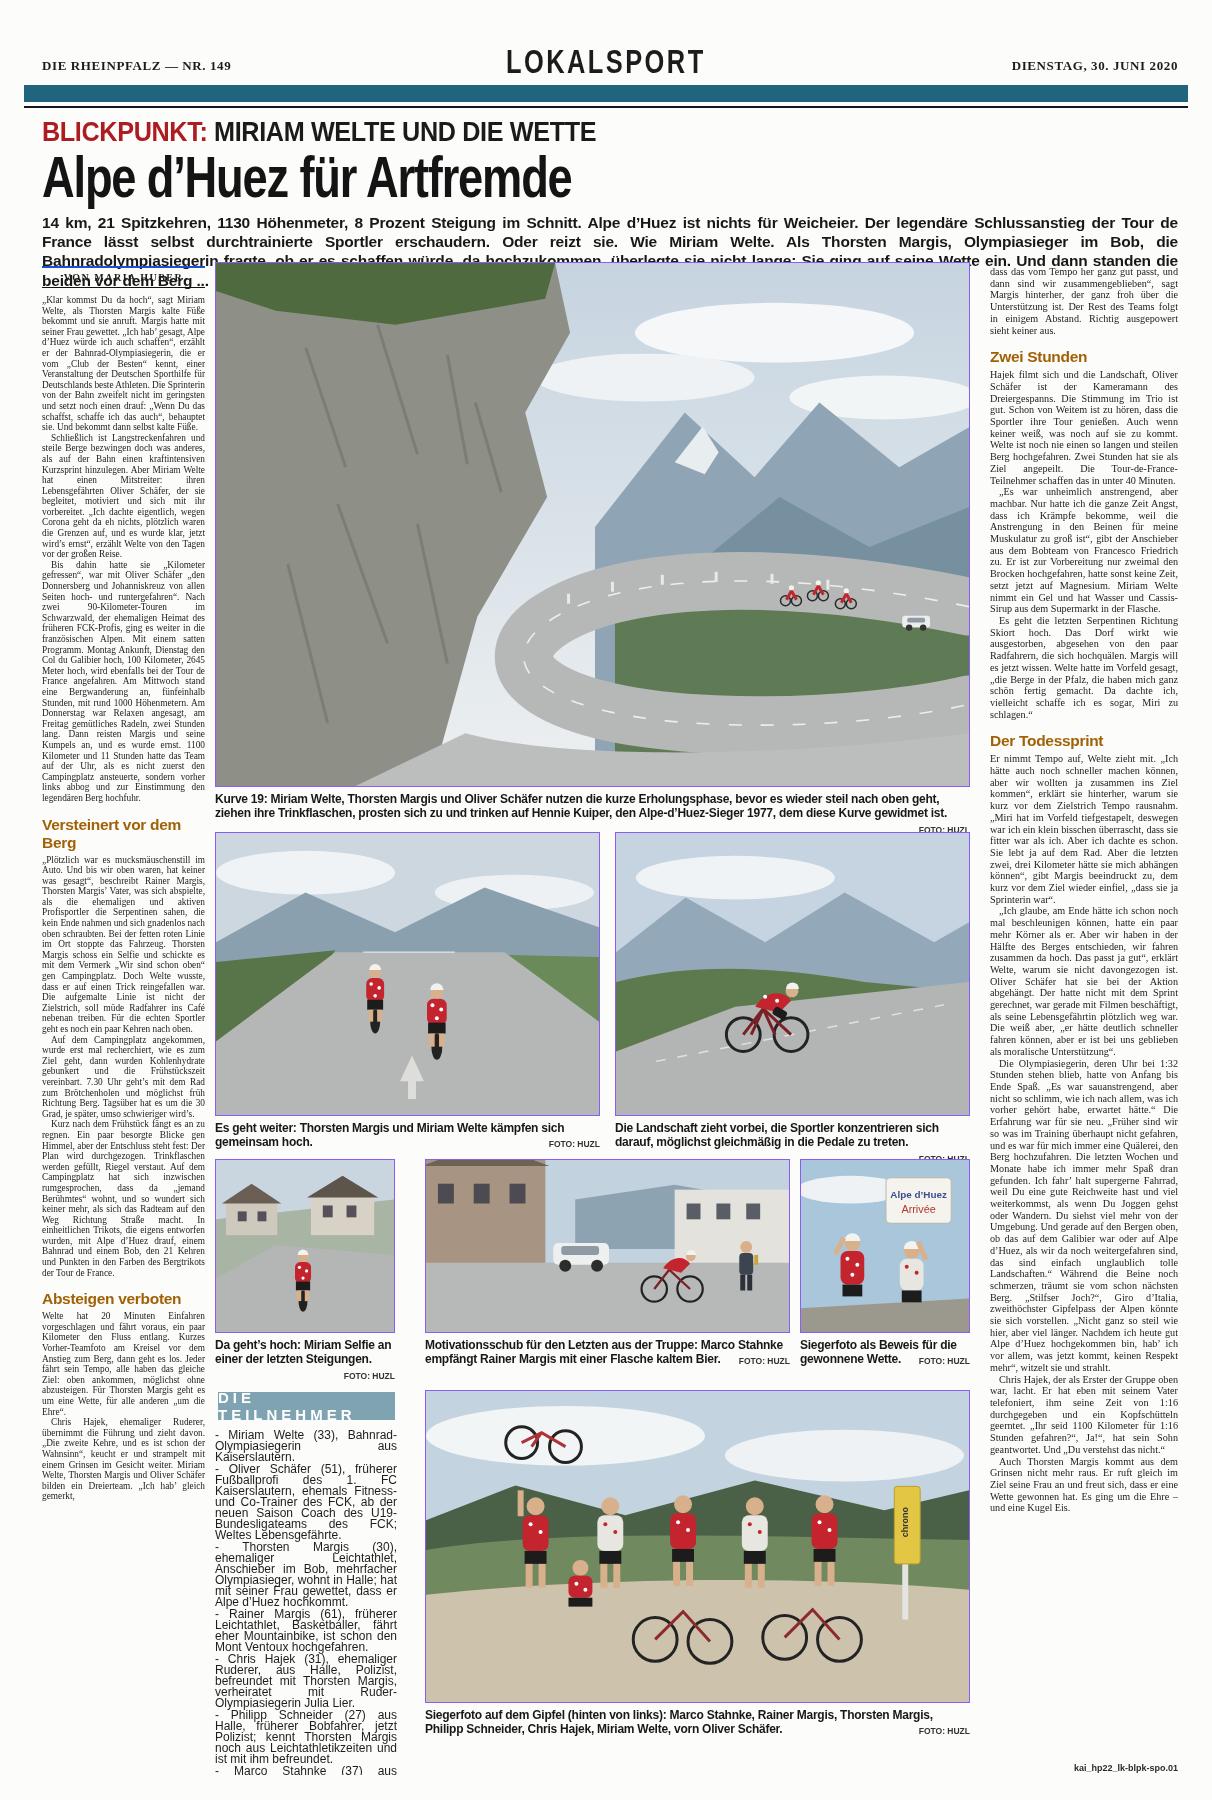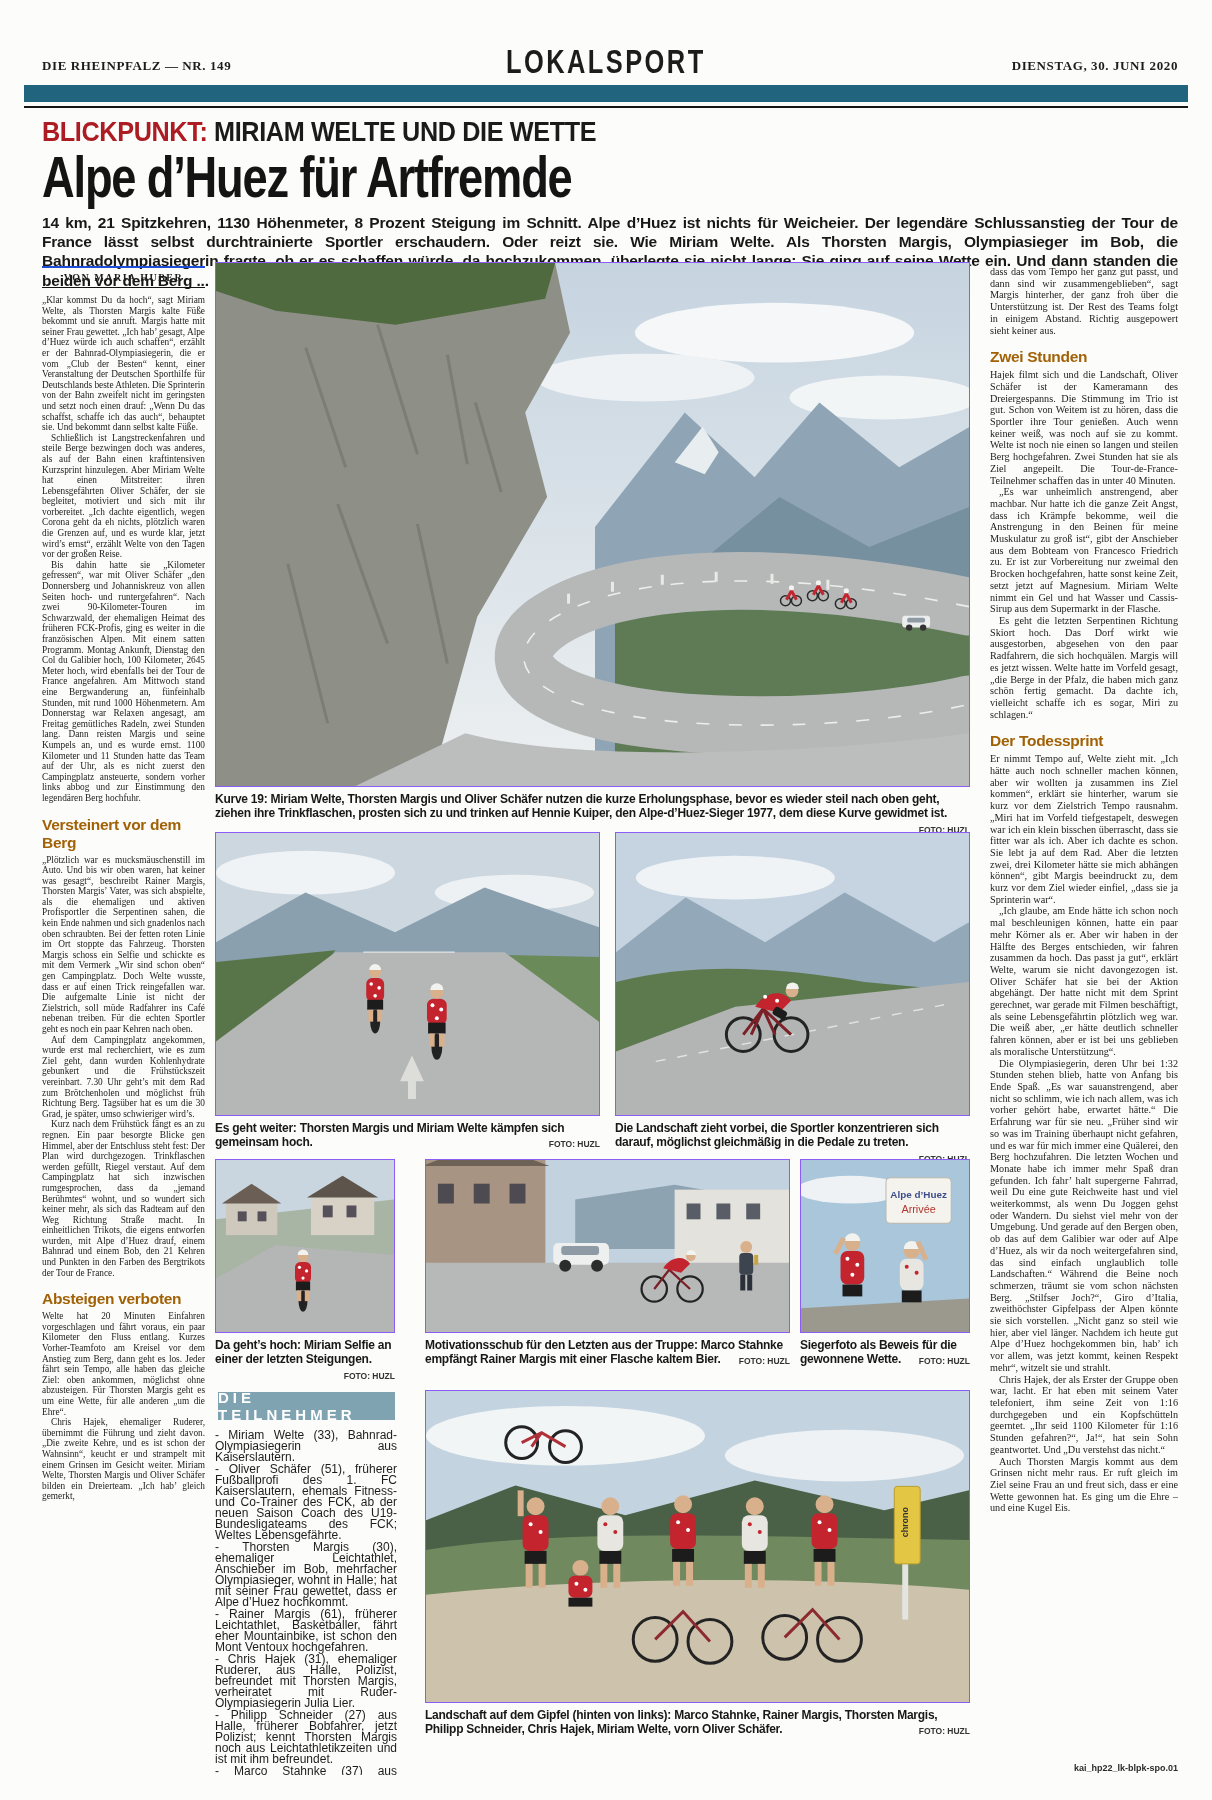--- a/index.html
+++ b/index.html
@@ -436,17 +436,17 @@
       </g>
 
       <g transform="translate(470,96)">
         <rect x="8" y="74" width="6" height="60" fill="#e4e4e0"></rect>
         <rect width="26" height="78" rx="3" fill="#e3c644" stroke="#b89d2e"></rect>
         <text x="16" y="40" font-family="Liberation Sans, sans-serif" font-size="9" font-weight="bold" fill="#333" transform="rotate(-90 13 39)" text-anchor="middle">chrono</text>
       </g>
     </svg>
   </div>
   <p class="abs caption" style="left:425px;top:1708px;width:545px;">
-    <span>Landschaft auf dem Gipfel (hinten von links): Marco Stahnke, Rainer Margis, Thorsten Margis, Philipp Schneider, Chris Hajek, Miriam Welte, vorn Oliver Schäfer.</span>
+    <span>Siegerfoto auf dem Gipfel (hinten von links): Marco Stahnke, Rainer Margis, Thorsten Margis, Philipp Schneider, Chris Hajek, Miriam Welte, vorn Oliver Schäfer.</span>
     <span class="credit">FOTO: HUZL</span>
   </p>
 
 </div>
 
 </body></html>

